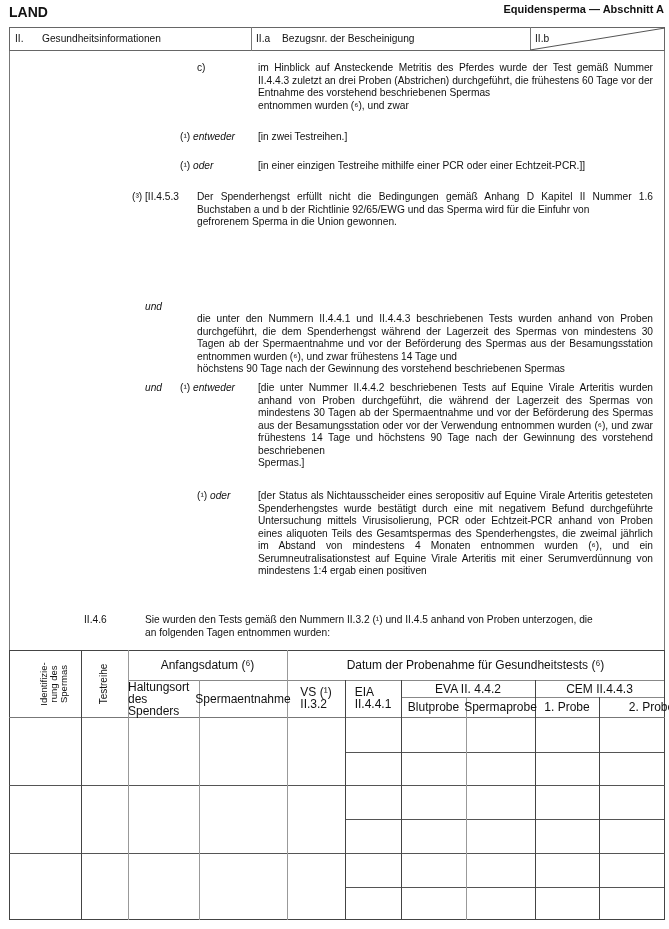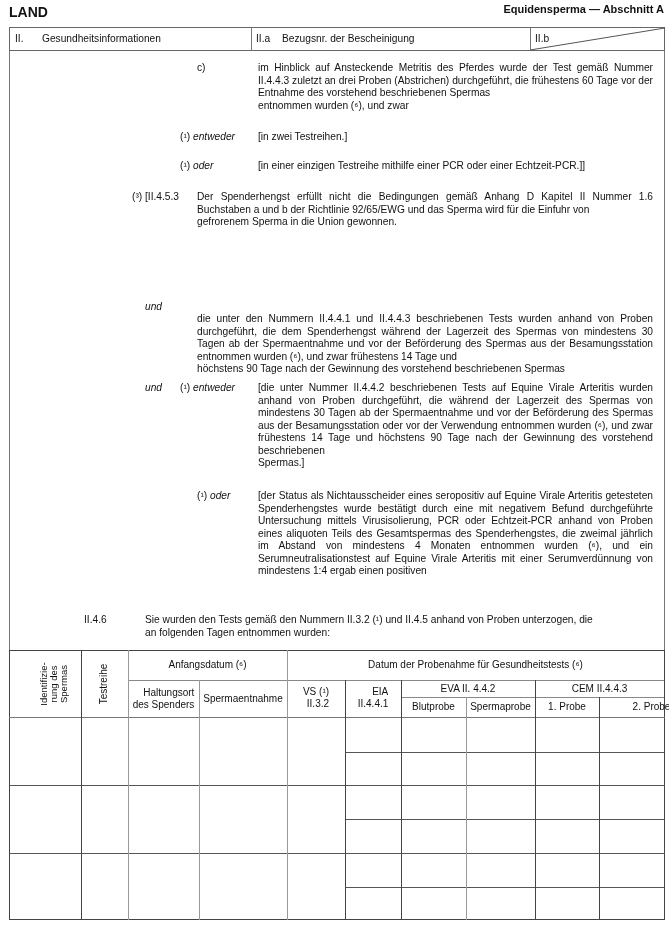--- a/index.html
+++ b/index.html
@@ -9,21 +9,21 @@
   .hdr-left { left:9px; top:4px; font-weight:bold; font-size:14px; }
   .hdr-right { right:5px; top:3px; font-weight:bold; font-size:11px; }
   .box { position:absolute; border:1px solid #666; box-sizing:border-box; }
   .vline { position:absolute; width:1px; background:#777; }
   .hline { position:absolute; height:1px; background:#555; }
   .cell-text { position:absolute; font-size:10.2px; white-space:nowrap; }
   .para { position:absolute; font-size:10.2px; line-height:12.5px; text-align:justify; }
   .para span.last { display:block; text-align:left; }
   .label { position:absolute; font-size:10.2px; line-height:12.5px; white-space:nowrap; }
   i { font-style:italic; }
-  .th { position:absolute; font-size:10px; line-height:12px; text-align:right;
+  .th { position:absolute; font-size:12px; line-height:12px; text-align:left;
         display:flex; align-items:center; justify-content:center; box-sizing:border-box; }
   .rot { position:absolute; transform:rotate(-90deg); transform-origin:center; text-align:center;
          font-size:10px; line-height:10px; white-space:nowrap; }
   .cell { position:absolute; box-sizing:border-box; }
 </style>
 </head>
 <body>
 
 <div class="abs hdr-left">LAND</div>
 <div class="abs hdr-right">Equidensperma — Abschnitt A</div>

